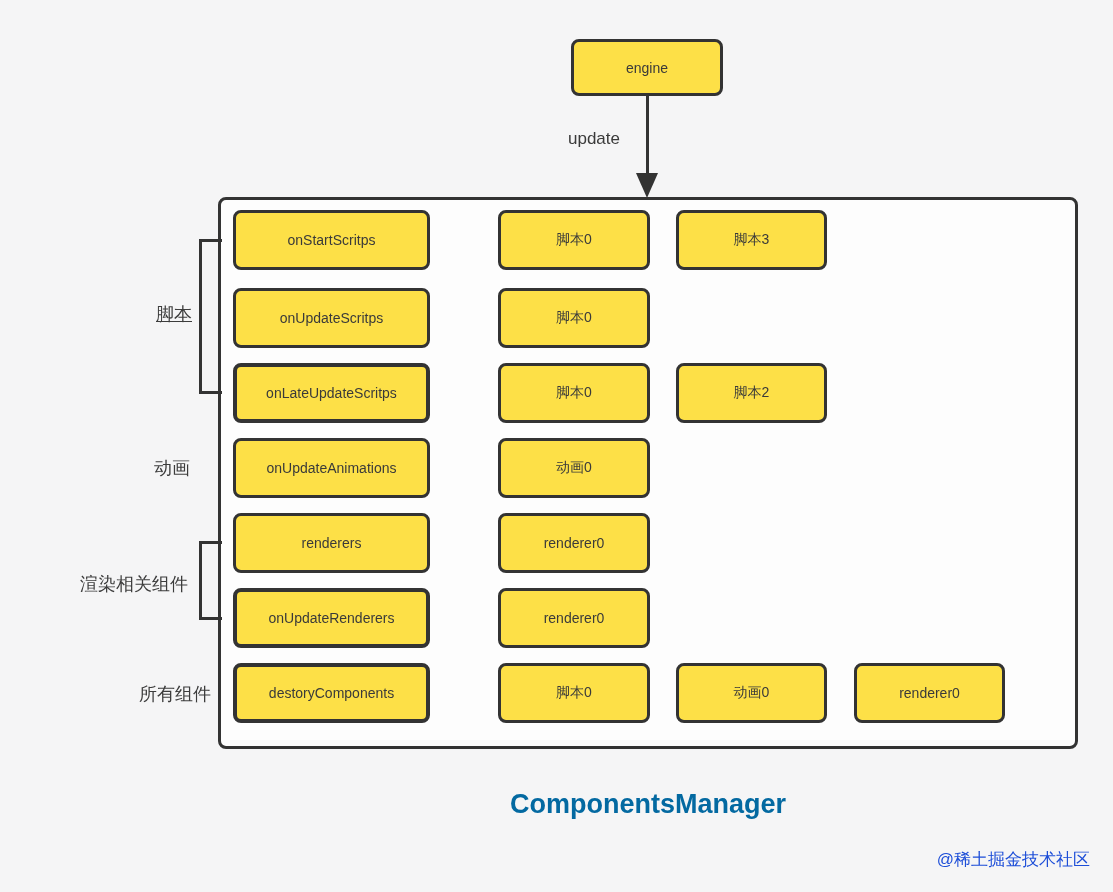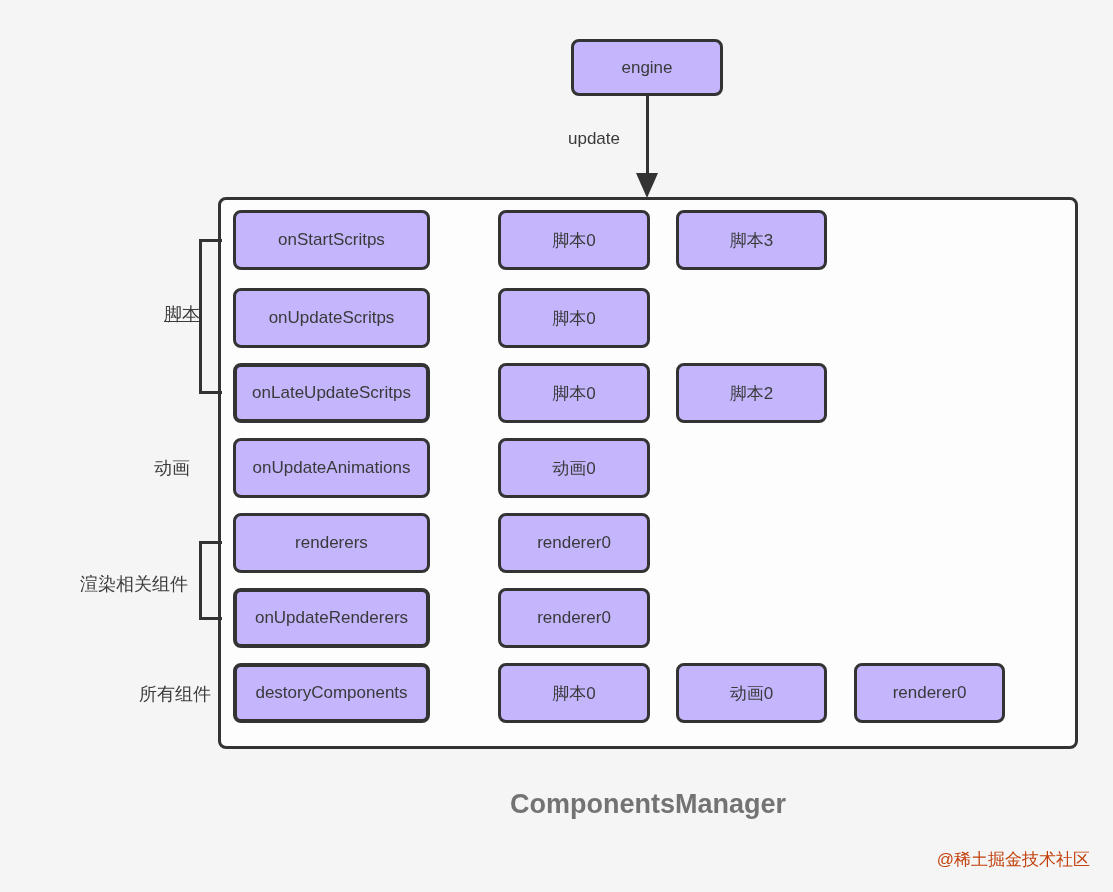--- a/index.html
+++ b/index.html
@@ -7,28 +7,28 @@
     position: relative;
     width: 1113px;
     height: 892px;
     background: #f5f5f6;
     overflow: hidden;
     font-family: "Liberation Sans", "DejaVu Sans", sans-serif;
     color: #3a3a3a;
   }
   .box {
     position: absolute;
-    background: #c4b5fd;
+    background: #fde047;
     border: 3px solid #333333;
     border-radius: 8px;
     box-sizing: border-box;
     display: flex;
     align-items: center;
     justify-content: center;
-    font-size: 17px;
+    font-size: 14px;
     color: #3a3a3a;
     height: 60px;
   }
   .box.thick { border-width: 4px; }
   .engine-box {
     left: 571px; top: 39px; width: 152px; height: 57px;
   }
   .main-container {
     position: absolute;
     left: 218px; top: 197px; width: 860px; height: 552px;
@@ -61,47 +61,47 @@
     left: 568px; top: 129px;
     font-size: 17px; color: #3a3a3a;
   }
   .group-label {
     position: absolute;
     font-size: 18px;
     color: #3c3c3c;
     text-align: right;
     line-height: 22px;
   }
-  .gl-scripts        { left: 100px;  top: 303px; width: 100px; text-decoration: underline; }
+  .gl-scripts        { left: 92px;  top: 303px; width: 100px; text-decoration: underline; }
   .gl-animations     { left: 90px;  top: 457px; width: 100px; }
   .gl-render         { left: 68px;  top: 573px; width: 120px; }
   .gl-all            { left: 91px;  top: 683px; width: 120px; }
   .bracket {
     position: absolute;
     width: 23px;
     box-sizing: border-box;
     border-left: 3px solid #333333;
     border-top: 3px solid #333333;
     border-bottom: 3px solid #333333;
   }
   .bracket-scripts { left: 199px; top: 239px; height: 155px; }
   .bracket-render  { left: 199px; top: 541px; height: 79px; }
   .diagram-title {
     position: absolute;
     left: 218px; top: 789px; width: 860px;
     text-align: center;
     font-size: 27px;
     font-weight: 700;
-    color: #737373;
+    color: #0369a1;
   }
   .watermark {
     position: absolute;
     right: 23px; top: 848px;
     font-size: 17px;
-    color: #c2410c;
+    color: #1d4ed8;
   }
 </style>
 </head>
 <body>
 
 <div class="page">
 
   <div class="box engine-box">
     <span>engine</span>
   </div>

